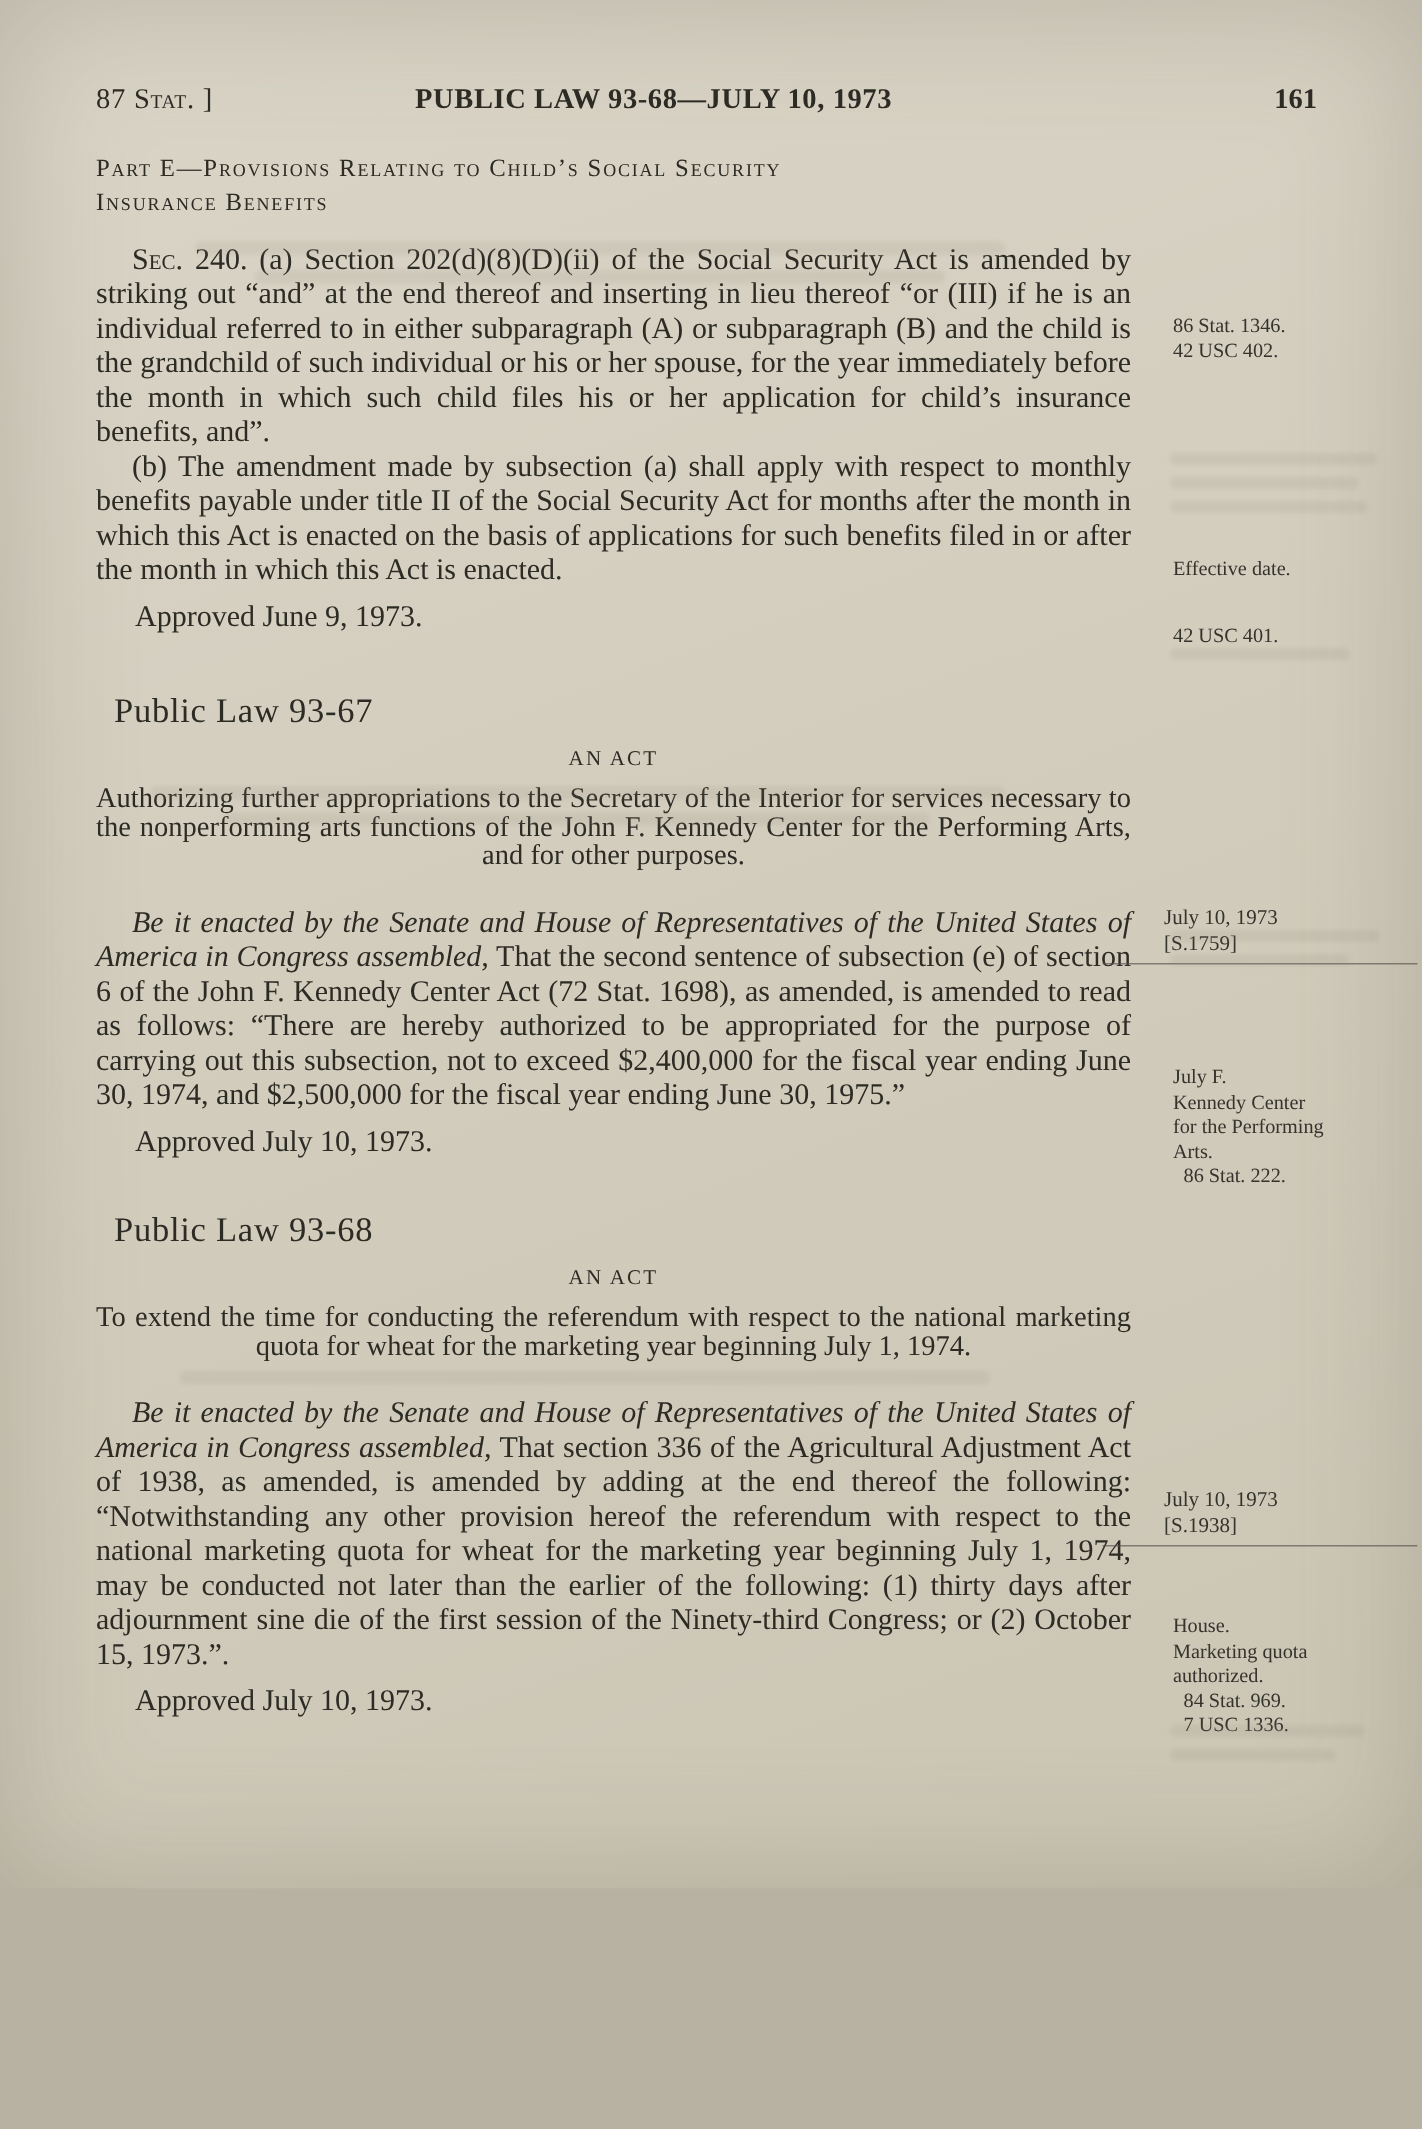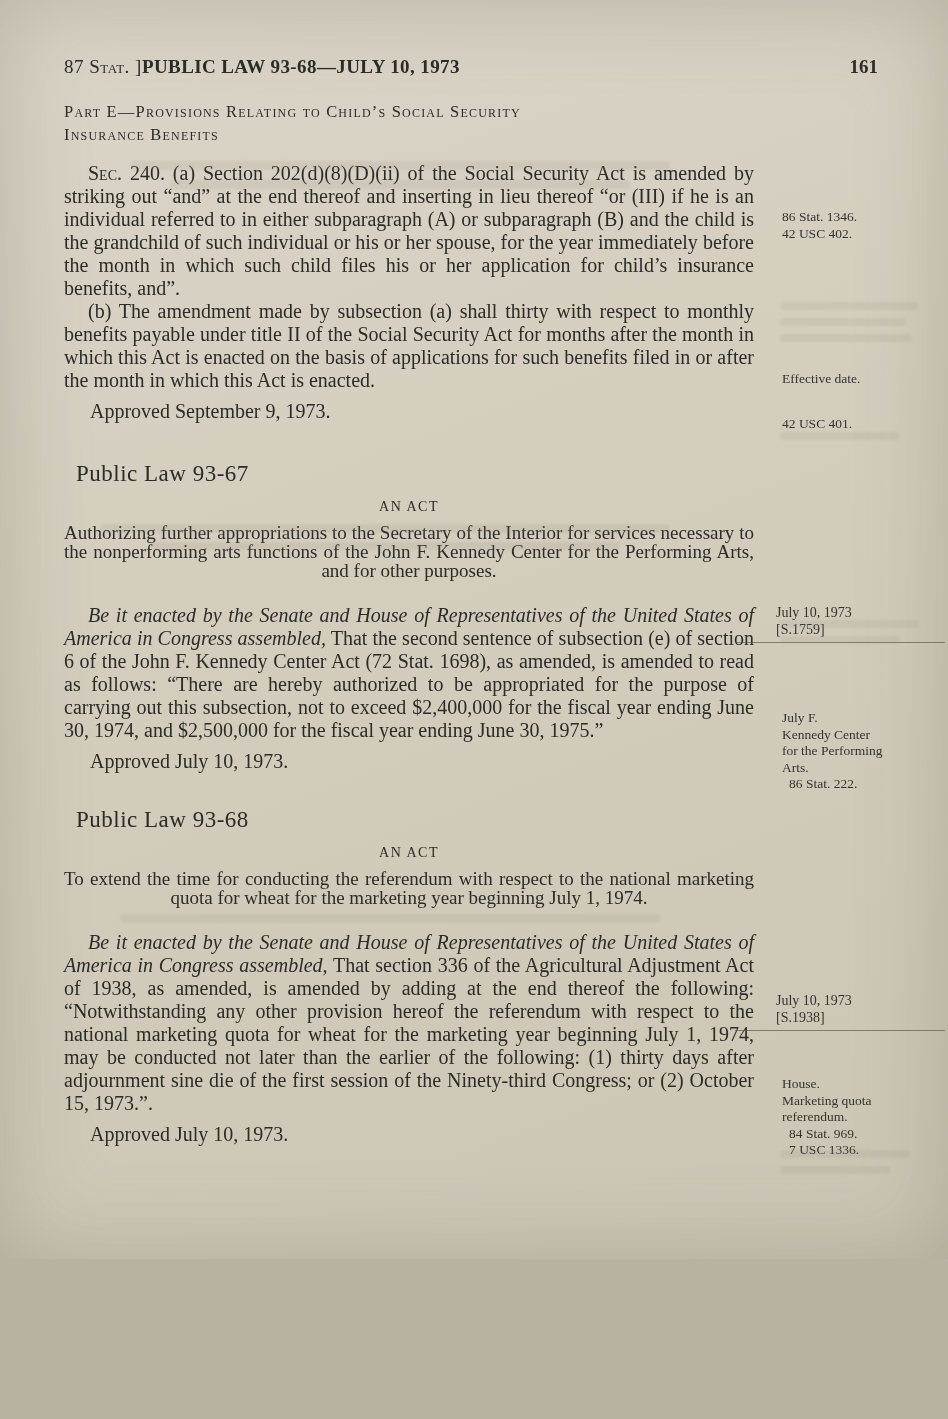--- a/index.html
+++ b/index.html
@@ -20,21 +20,21 @@
     pointer-events: none;
   }
 
   
   .running-header {
     position: absolute; left: 64px; right: 70px; top: 56px;
     display: flex; align-items: baseline;
     font-size: 19px;
   }
   .hdr-stat { font-variant: small-caps; letter-spacing: 0.5px; white-space: nowrap; }
-  .hdr-title { flex: 1; font-weight: bold; letter-spacing: 0.4px; padding-right: 120px; }
+  .hdr-title { flex: 1; text-align: center; font-weight: bold; letter-spacing: 0.4px; padding-right: 120px; }
   .hdr-page { font-weight: bold; }
 
   
   .main {
     position: absolute; left: 64px; top: 0; width: 690px;
     padding-top: 100px;
     font-size: 20px; line-height: 23px;
   }
   .part-heading {
     margin: 0; text-align: left; font-weight: 400;
@@ -92,23 +92,23 @@
   <main class="main">
 
     <h2 class="part-heading">
       <div>Part E—Provisions Relating to Child’s Social Security</div>
       <div>Insurance Benefits</div>
     </h2>
 
 
     <p class="para" style="margin-top:16px"><span class="sc">Sec. 240.</span><span> (a) Section 202(d)(8)(D)(ii) of the Social Security Act is amended by striking out “and” at the end thereof and inserting in lieu thereof “or (III) if he is an individual referred to in either subparagraph (A) or subparagraph (B) and the child is the grandchild of such individual or his or her spouse, for the year immediately before the month in which such child files his or her application for child’s insurance benefits, and”.</span></p>
 
-    <p class="para">(b) The amendment made by subsection (a) shall thirty with respect to monthly benefits payable under title II of the Social Security Act for months after the month in which this Act is enacted on the basis of applications for such benefits filed in or after the month in which this Act is enacted.</p>
+    <p class="para">(b) The amendment made by subsection (a) shall apply with respect to monthly benefits payable under title II of the Social Security Act for months after the month in which this Act is enacted on the basis of applications for such benefits filed in or after the month in which this Act is enacted.</p>
 
-    <p class="approved" style="margin-top:8px">Approved September 9, 1973.</p>
+    <p class="approved" style="margin-top:8px">Approved June 9, 1973.</p>
 
     <h3 class="pl-title" style="margin-top:38px">Public Law 93-67</h3>
     <div class="an-act" style="margin-top:6px">AN ACT</div>
     <p class="act-desc" style="margin-top:8px">Authorizing further appropriations to the Secretary of the Interior for services necessary to the nonperforming arts functions of the John F. Kennedy Center for the Performing Arts, and for other purposes.</p>
 
     <p class="para enacting" style="margin-top:24px"><em>Be it enacted by the Senate and House of Representatives of the United States of America in Congress assembled,</em><span> That the second sentence of subsection (e) of section 6 of the John F. Kennedy Center Act (72 Stat. 1698), as amended, is amended to read as follows: “There are hereby authorized to be appropriated for the purpose of carrying out this subsection, not to exceed $2,400,000 for the fiscal year ending June 30, 1974, and $2,500,000 for the fiscal year ending June 30, 1975.”</span></p>
 
     <p class="approved" style="margin-top:8px">Approved July 10, 1973.</p>
 
     <h3 class="pl-title" style="margin-top:34px">Public Law 93-68</h3>
@@ -146,21 +146,21 @@
 
   <div class="note date-note" style="top:992px">
     <div>July 10, 1973</div>
     <div>[S.1938]</div>
   </div>
   <div class="date-rule" style="top:1030px"></div>
 
   <div class="note" style="top:1076px">
     <div>House.</div>
     <div>Marketing quota</div>
-    <div>referendum.</div>
+    <div>authorized.</div>
     <div class="ind">84 Stat. 969.</div>
     <div class="ind">7 USC 1336.</div>
   </div>
 
   <div class="ghost" style="top:161px;left:130px;width:540px;height:9px"></div>
   <div class="ghost" style="top:180px;left:170px;width:460px;height:9px"></div>
   <div class="ghost" style="top:302px;left:780px;width:138px;height:8px"></div>
   <div class="ghost" style="top:318px;left:780px;width:126px;height:8px"></div>
   <div class="ghost" style="top:334px;left:780px;width:132px;height:8px"></div>
   <div class="ghost" style="top:432px;left:780px;width:120px;height:8px"></div>

